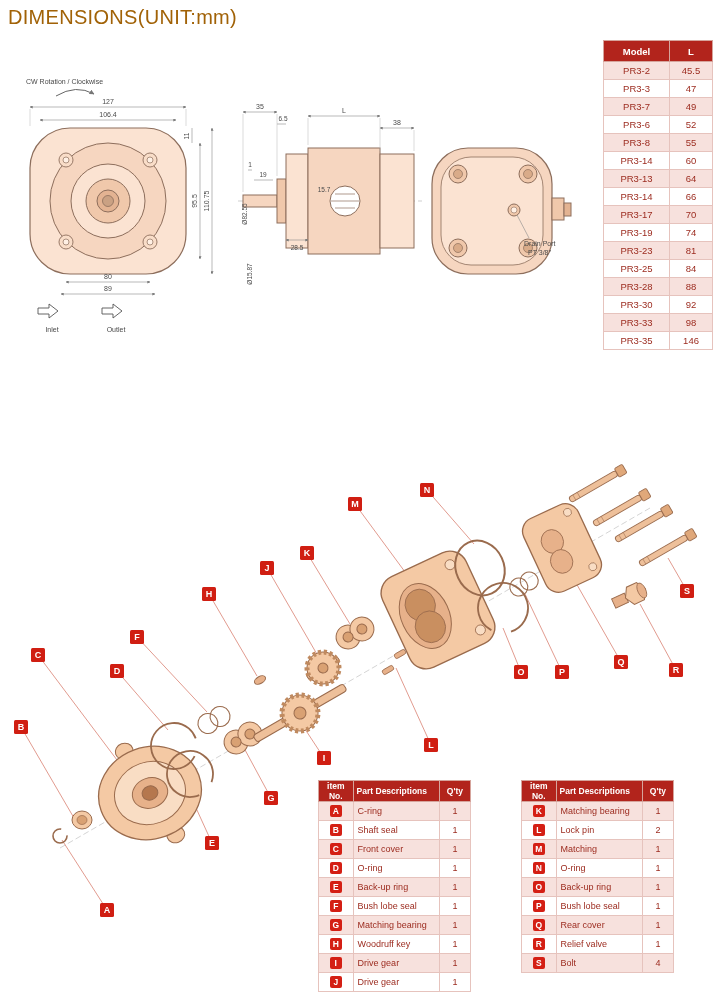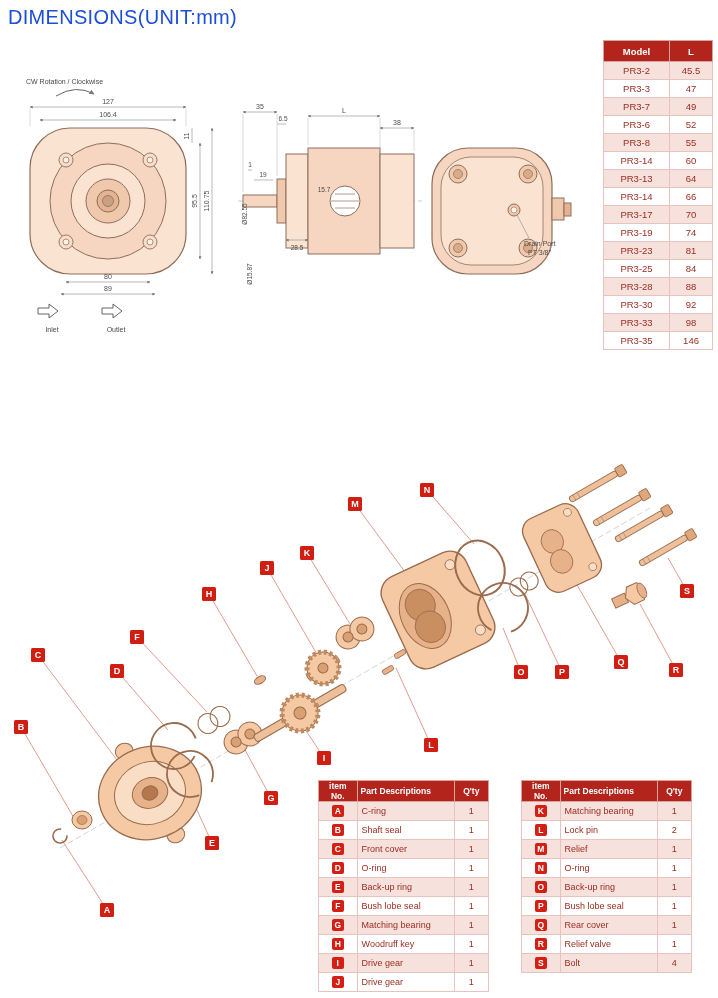--- a/index.html
+++ b/index.html
@@ -1,32 +1,32 @@
 <!DOCTYPE html>
 <html><head>
 <meta charset="utf-8">
 <style>
   html,body{margin:0;padding:0;}
   body{width:718px;height:998px;background:#fff;font-family:"Liberation Sans",sans-serif;}
   .page{position:relative;width:718px;height:998px;background:#fff;overflow:hidden;}
-  .title{position:absolute;color:#1d4ed8;font-size:20px;letter-spacing:.3px;}
+  .title{position:absolute;color:#a16207;font-size:20px;letter-spacing:.3px;}
   #t1{left:8px;top:6px;}
   #t2{left:8px;top:403px;}
   svg{position:absolute;}
   .dims-svg{left:0;top:62px;}
   .explode-svg{left:0;top:428px;}
   table{border-collapse:collapse;position:absolute;background:#fff;}
   
   .model-table{left:603px;top:40px;width:110px;font-size:9.5px;}
   .model-table th{background:#b2241c;color:#fff;font-weight:bold;border:1px solid #d6a49c;height:20px;padding:0 3px;margin-left:40px;}
   .model-table td{color:#9c2b1f;text-align:center;border:1px solid #e6c3bd;height:17px;padding:0 3px;}
   .model-table tbody tr:nth-child(odd) td{background:#f7e1dd;}
   .model-table tbody tr:nth-child(even) td{background:#fff;}
   
-  .parts-table{font-size:9px;width:171px;padding-left:16px;}
+  .parts-table{font-size:9px;width:153px;padding-left:16px;}
   #pt-left{left:318px;top:780px;}
   #pt-right{left:521px;top:780px;}
   .parts-table th{background:#b2241c;color:#fff;font-weight:bold;border:1px solid #d6a49c;height:17px;padding:0 3px;font-size:8.5px;}
   .parts-table td{border:1px solid #e6c3bd;height:18px;color:#9c2b1f;padding:0 4px;}
   .parts-table tbody tr:nth-child(odd) td{background:#f7e1dd;}
   .parts-table tbody tr:nth-child(even) td{background:#fff;}
   .c-item{width:38px;text-align:center;}
   .c-desc{width:111px;text-align:left;}
   .c-qty{width:32px;text-align:center;}
   .badge{display:inline-block;width:12px;height:12px;background:#d41f14;color:#fff;font-size:8.5px;font-weight:bold;line-height:12px;text-align:center;border-radius:2px;}
@@ -517,21 +517,21 @@
           <td class="c-desc">Matching bearing</td>
           <td class="c-qty">1</td>
         </tr>
       <tr>
           <td class="c-item"><span class="badge">L</span></td>
           <td class="c-desc">Lock pin</td>
           <td class="c-qty">2</td>
         </tr>
       <tr>
           <td class="c-item"><span class="badge">M</span></td>
-          <td class="c-desc">Relief</td>
+          <td class="c-desc">Matching</td>
           <td class="c-qty">1</td>
         </tr>
       <tr>
           <td class="c-item"><span class="badge">N</span></td>
           <td class="c-desc">O-ring</td>
           <td class="c-qty">1</td>
         </tr>
       <tr>
           <td class="c-item"><span class="badge">O</span></td>
           <td class="c-desc">Back-up ring</td>

